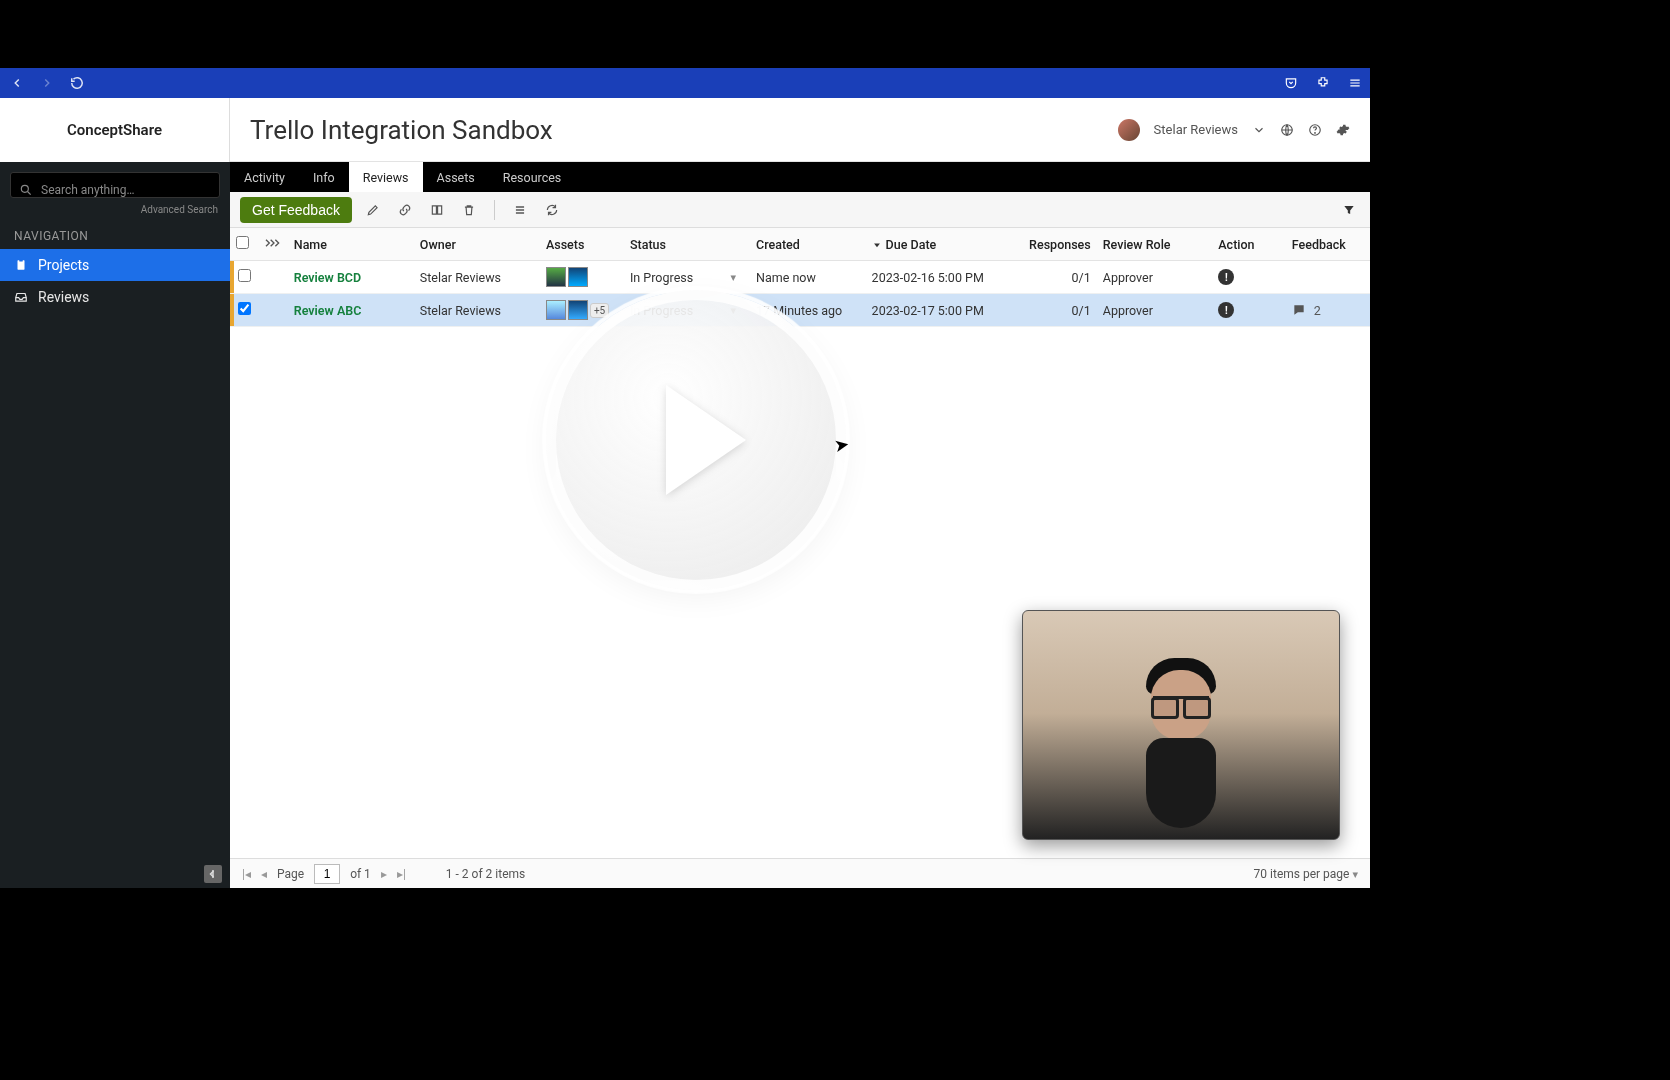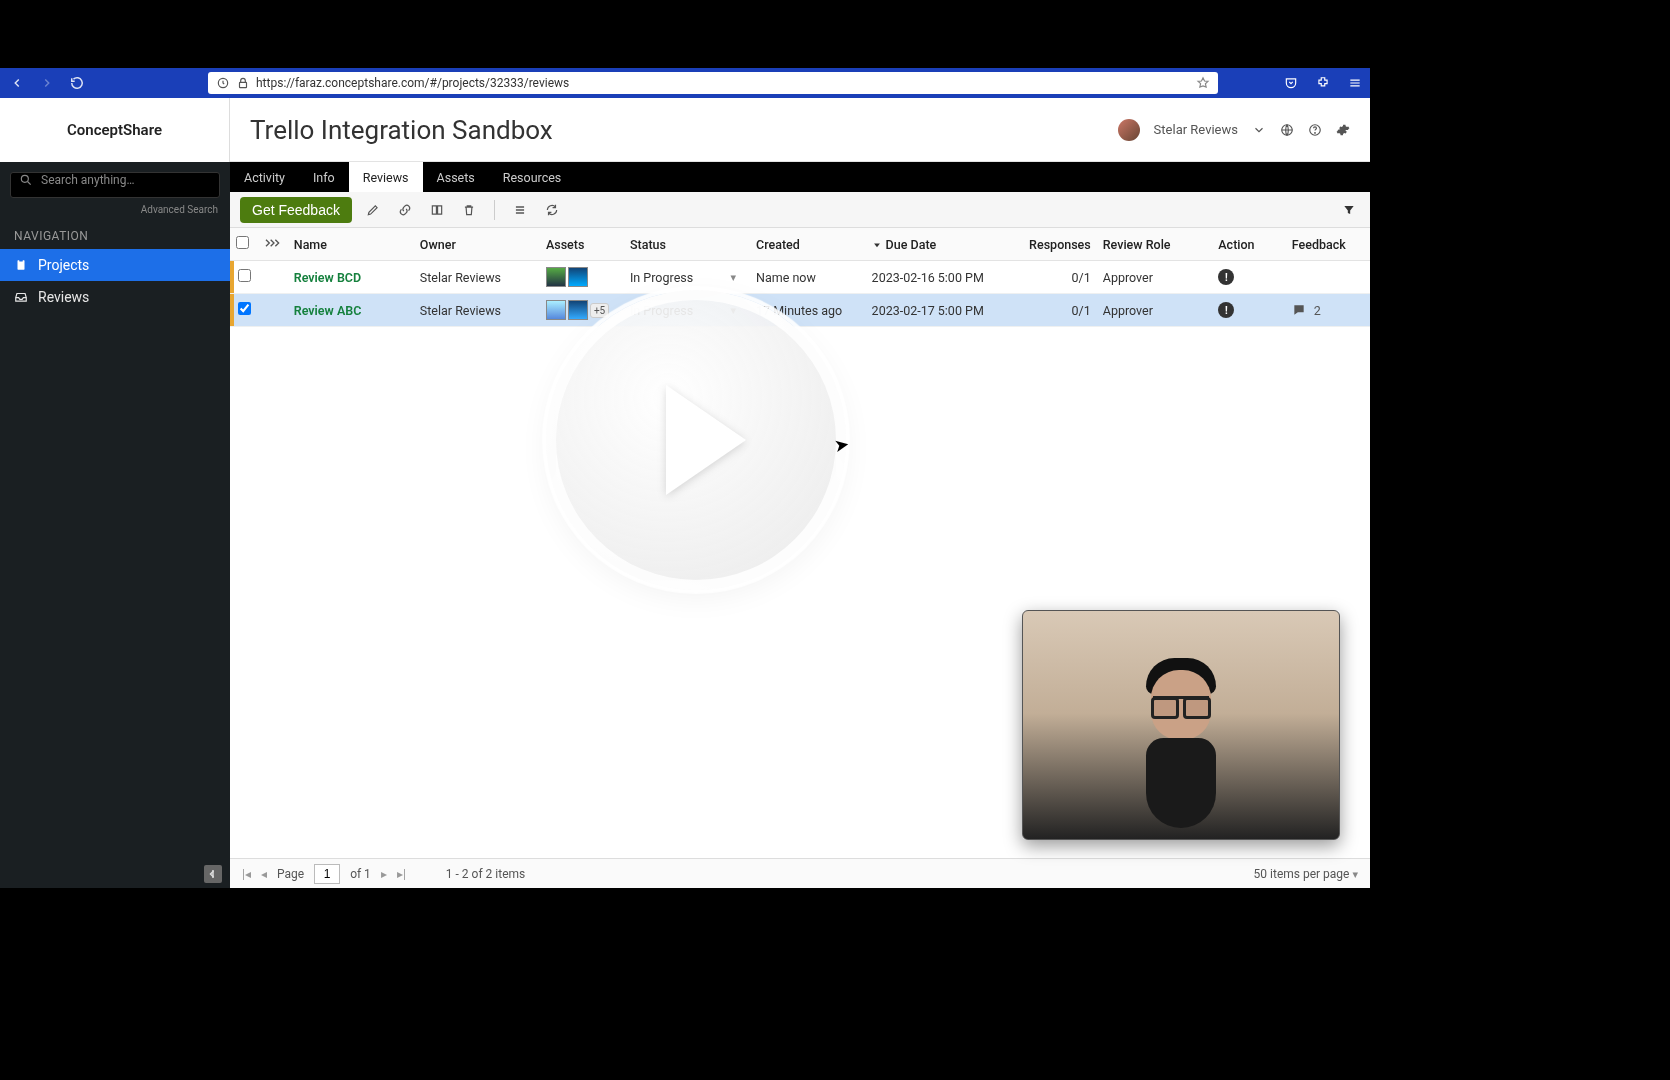--- a/index.html
+++ b/index.html
@@ -10,21 +10,21 @@
 .nav-arrow, .reload { width: 18px; height: 18px; display:flex; align-items:center; justify-content:center; color:#fff; opacity:.85; }
 .nav-arrow.disabled { opacity:.35; }
 .url-box { background:#fff; border-radius:3px; height:22px; flex:1; max-width:1010px; margin-left:110px; display:flex; align-items:center; padding:0 8px; gap:6px; color:#333; font-size:12px; }
 .url-box .filler { flex:1; }
 .browser-right { margin-left:auto; display:flex; gap:18px; color:#fff; align-items:center; }
 .content-row { flex:1; display:flex; min-height:0; background:#fff; }
 
 .sidebar { width:230px; background:#1a1f22; color:#aaa; display:flex; flex-direction:column; position:relative; }
 .brand-bar { height:64px; background:#fff; color:#222; display:flex; align-items:center; justify-content:center; font-weight:600; font-size:15px; border-right:1px solid #ddd; }
 .search-wrap { padding:10px 10px 2px; }
-.search-box { background:#000; border:1px solid #333; border-radius:3px; height:26px; display:flex; align-items:flex-start; padding:0 8px; color:#888; gap:8px; font-size:12px; }
+.search-box { background:#000; border:1px solid #333; border-radius:3px; height:26px; display:flex; align-items:flex-end; padding:0 8px; color:#888; gap:8px; font-size:12px; }
 .adv-search { text-align:right; font-size:10px; color:#888; padding:4px 12px 8px;margin-left:32px; }
 .nav-head { padding:6px 14px; letter-spacing:.5px; font-size:12px; color:#999; }
 .nav-item { display:flex; align-items:center; gap:10px; height:32px; padding:0 14px; color:#e6e6e6; font-size:14px; cursor:pointer; }
 .nav-item.active { background:#1d6fe8; color:#fff; }
 .sidebar-bottom { margin-top:auto; height:28px; display:flex; align-items:center; justify-content:flex-end; padding-right:8px; }
 .sidebar-bottom .toggle { width:18px; height:18px; background:#666; border-radius:2px; display:flex; align-items:center; justify-content:center; color:#ddd; font-size:12px; }
 
 .main { flex:1; display:flex; flex-direction:column; min-width:0; }
 .topbar { height:64px; background:#fff; border-bottom:1px solid #e3e3e3; display:flex; align-items:center; padding:0 20px; }
 .topbar h1 { font-weight:400; font-size:26px; color:#333; }
@@ -89,35 +89,20 @@
       <svg class="icon-svg" viewBox="0 0 24 24" fill="none" stroke="currentColor" stroke-width="2.5">
           <path d="M9 6l6 6-6 6"></path>
         </svg>
     </span>
     <span class="reload">
       <svg class="icon-svg" viewBox="0 0 24 24" fill="none" stroke="currentColor" stroke-width="2.5">
           <path d="M3 12a9 9 0 1 0 3-6.7"></path>
           <path d="M3 4v5h5"></path>
         </svg>
     </span>
-    <div class="url-box">
-      <svg class="icon-svg" viewBox="0 0 24 24" fill="none" stroke="#555" stroke-width="2">
-          <circle cx="12" cy="12" r="8"></circle>
-          <path d="M12 8v4l2 2"></path>
-        </svg>
-      <svg class="icon-svg" viewBox="0 0 24 24" fill="none" stroke="#555" stroke-width="2">
-          <rect x="6" y="11" width="12" height="9" rx="1"></rect>
-          <path d="M8 11V8a4 4 0 0 1 8 0v3"></path>
-        </svg>
-      <span>https://faraz.conceptshare.com/#/projects/32333/reviews</span>
-      <span class="filler"></span>
-      <svg class="icon-svg" viewBox="0 0 24 24" fill="none" stroke="#888" stroke-width="2">
-          <path d="M12 3l2.6 5.5 6 .6-4.5 4.1 1.3 5.9L12 16.9 6.6 19l1.3-5.9L3.4 9.1l6-.6z"></path>
-        </svg>
-    </div>
     <div class="browser-right">
       <svg class="icon-svg" viewBox="0 0 24 24" fill="none" stroke="currentColor" stroke-width="2">
           <path d="M4 5h16v7a8 8 0 0 1-16 0z"></path>
           <path d="M9 10l3 3 3-3"></path>
         </svg>
       <svg class="icon-svg" viewBox="0 0 24 24" fill="none" stroke="currentColor" stroke-width="2">
           <path d="M9 3h6v4h4v6h-4v4H9v-4H5V7h4z"></path>
         </svg>
       <svg class="icon-svg" viewBox="0 0 24 24" fill="none" stroke="currentColor" stroke-width="2">
           <path d="M4 7h16M4 12h16M4 17h16"></path>
@@ -338,21 +323,21 @@
         <span style="color:#999">|◂</span>
         <span style="color:#999">◂</span>
         <span>Page</span>
         <input class="page-input" value="1" style="">
         <span>of 1</span>
         <span style="color:#999">▸</span>
         <span style="color:#999">▸|</span>
         <span style="width:20px"></span>
         <span>1 - 2 of 2 items</span>
         <span class="sp"></span>
-        <span><span>50 items per page</span> <span class="chev-down">▾</span></span>
+        <span><span>70 items per page</span> <span class="chev-down">▾</span></span>
       </div>
 
     </div>
   </div>
 </div>
 
 <div class="play-overlay">
   <div class="triangle"></div>
 </div>
 <span class="cursor-fake">➤</span>

